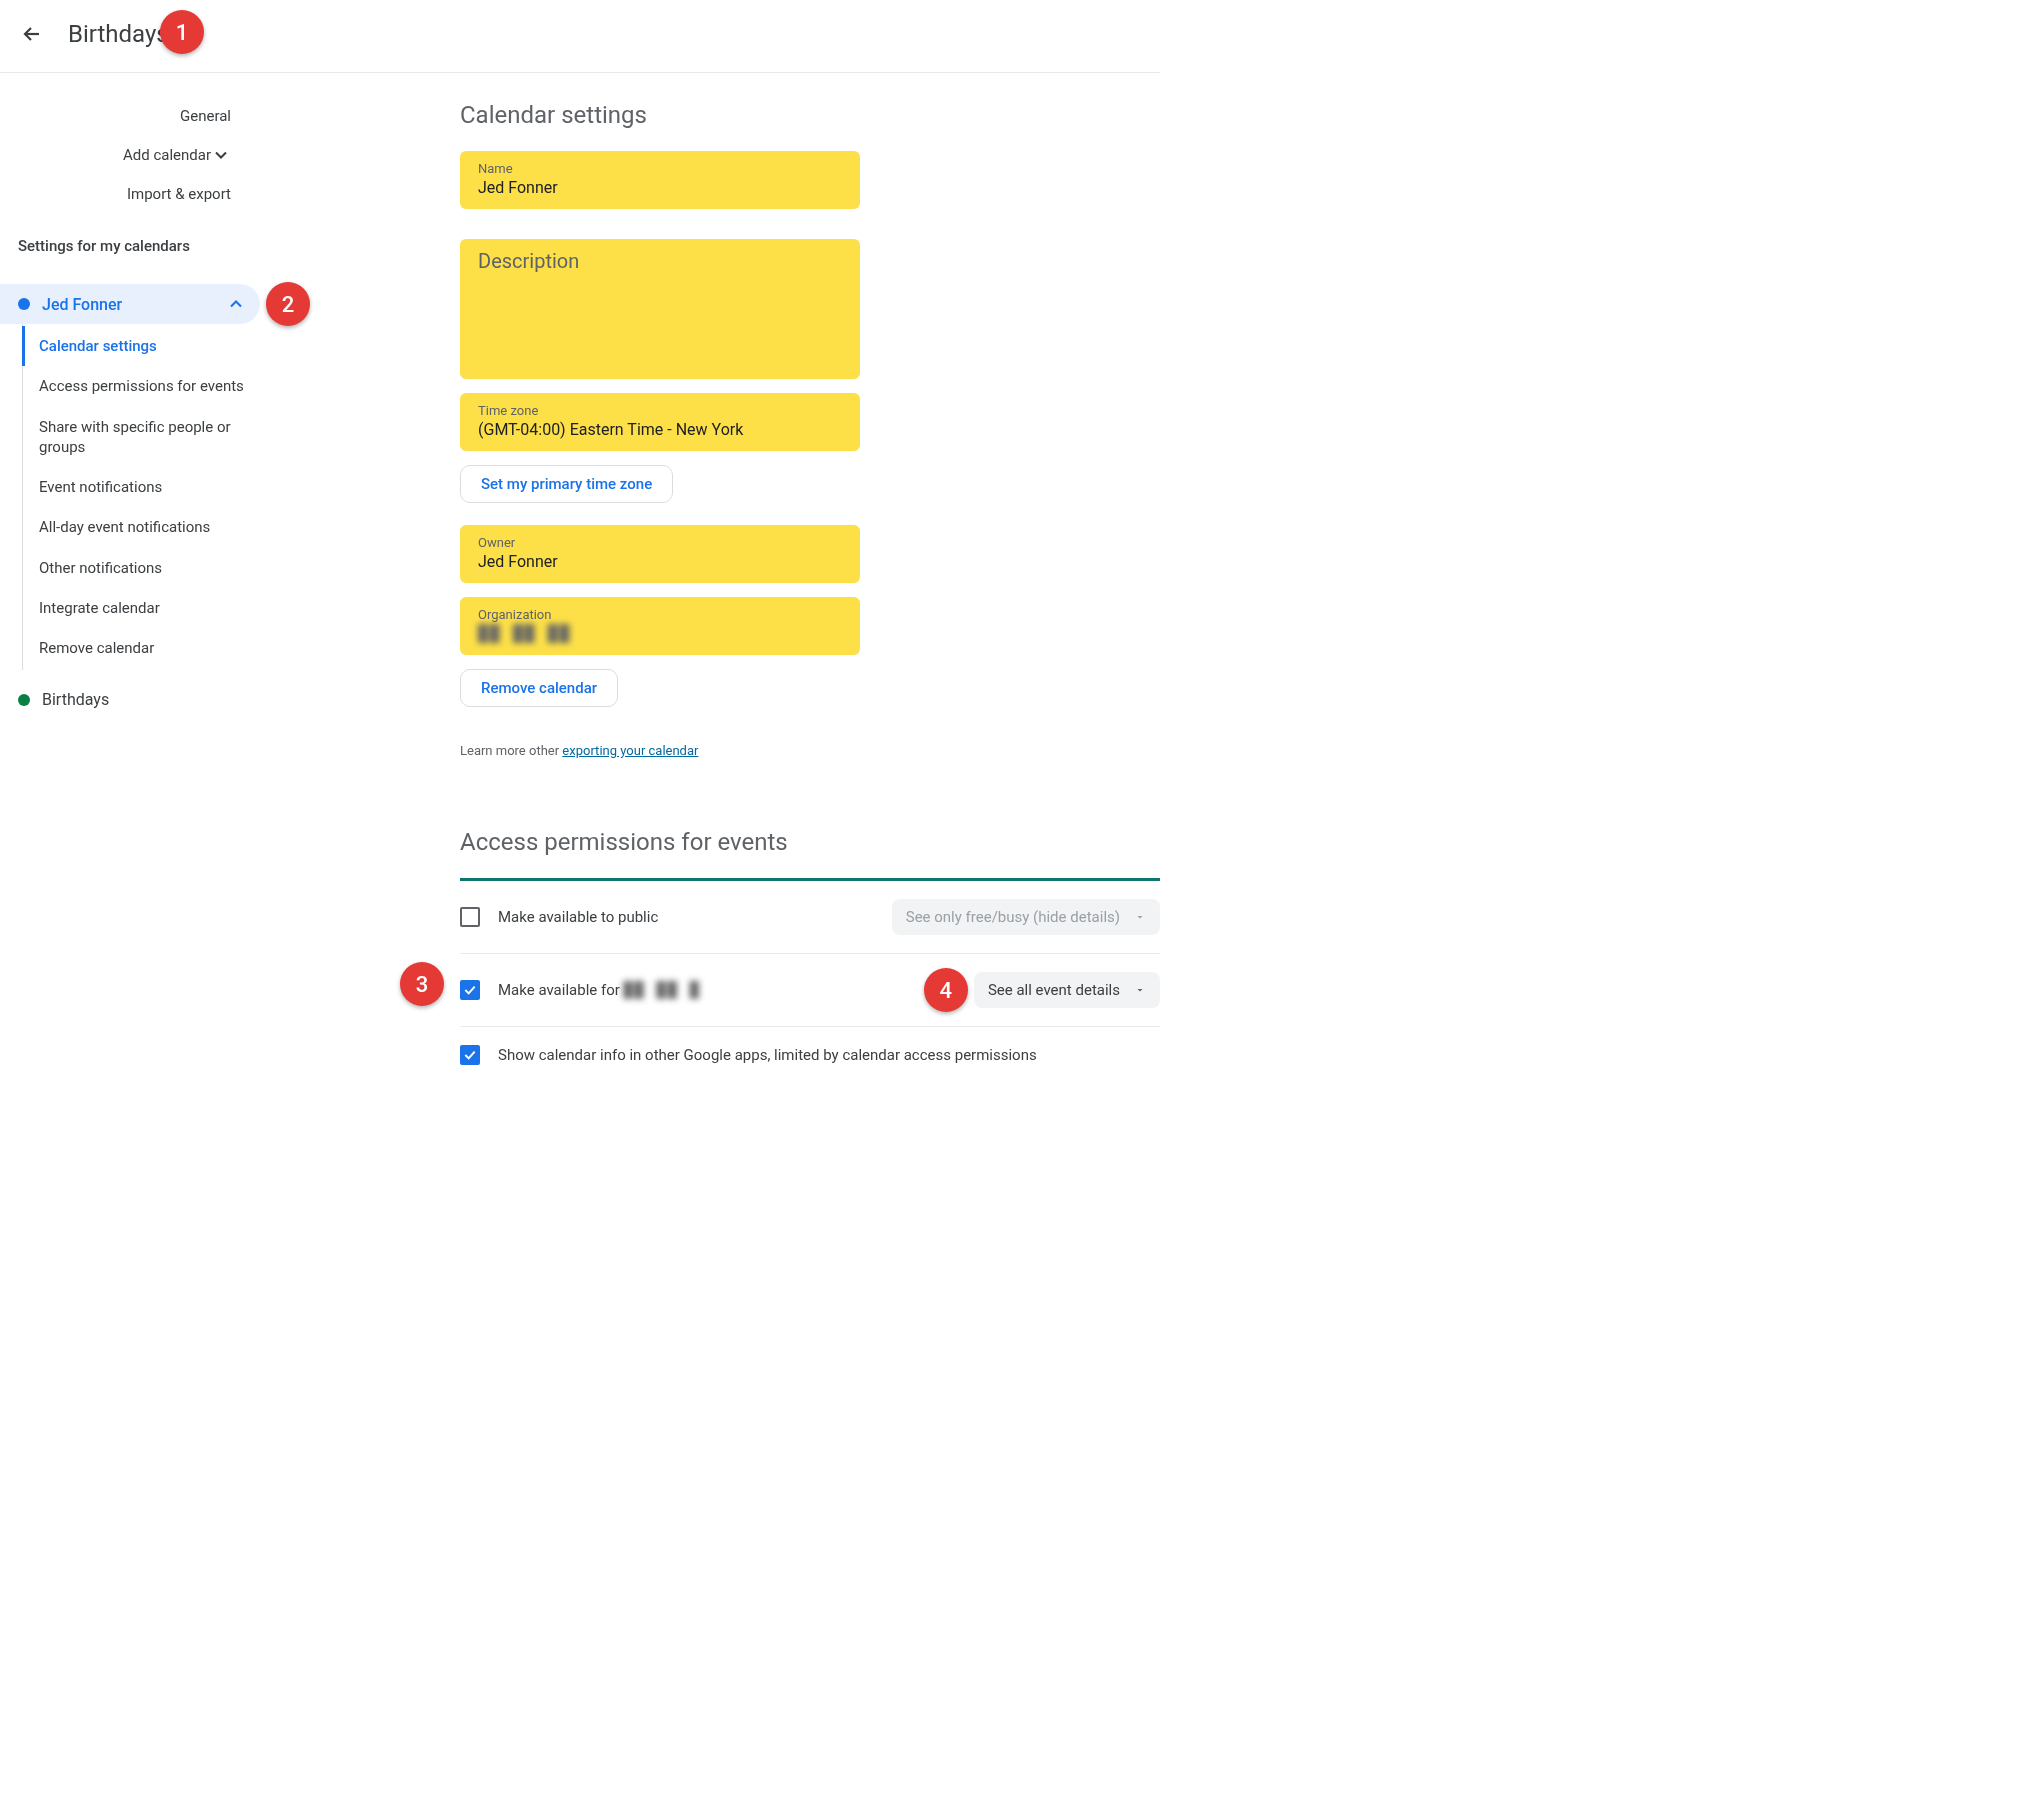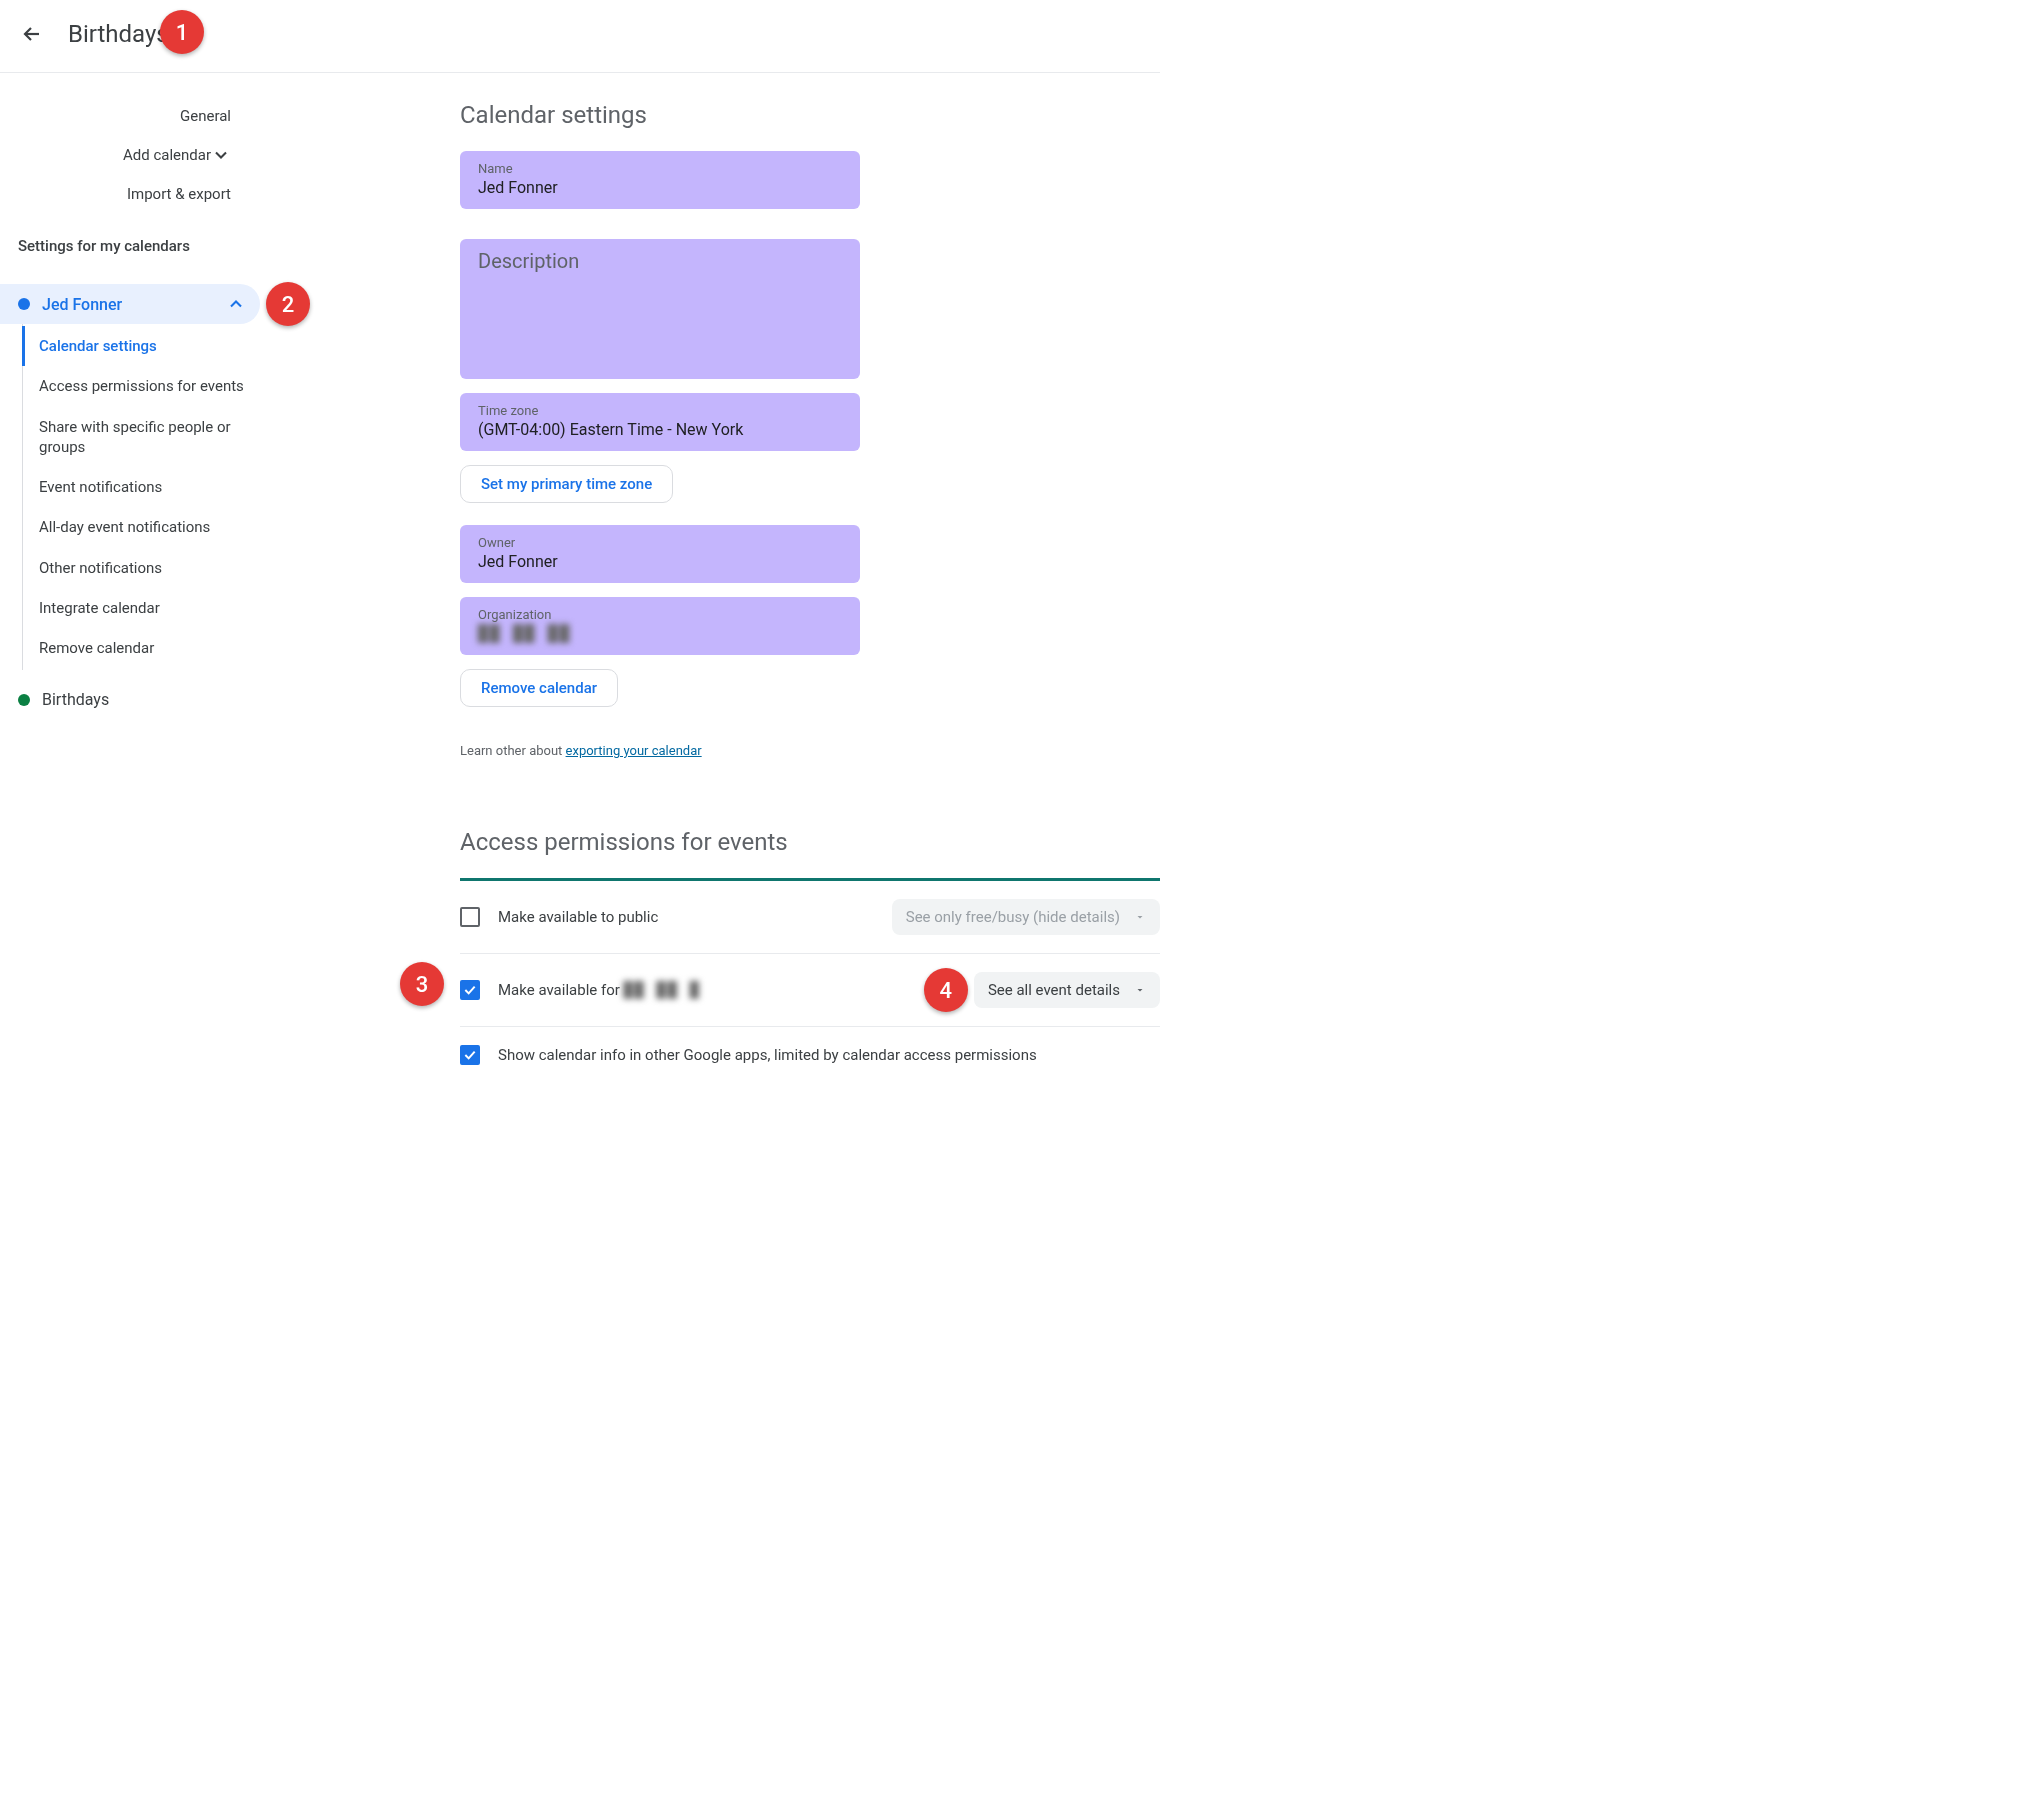--- a/index.html
+++ b/index.html
@@ -83,21 +83,21 @@
     flex: 1;
     padding: 28px 0 40px 200px;
   }
   .section-heading {
     font-size: 24px;
     font-weight: 400;
     color: #5f6368;
     margin-bottom: 22px;
   }
   .field-card {
-    background: #c4b5fd;
+    background: #fde047;
     border-radius: 6px;
     padding: 10px 18px 12px 18px;
     width: 400px;
     margin-bottom: 14px;
   }
   .field-card.tall { min-height: 140px; }
   .field-label { font-size: 13px; color: #5f6368; }
   .field-value { font-size: 16px; color: #202124; margin-top: 2px; }
   .field-value.desc { font-size: 20px; color:#5f6368; margin-top:0;}
   .btn {
@@ -250,21 +250,21 @@
     </div>
 
     <div class="field-card">
       <div class="field-label">Organization</div>
       <div class="field-value"><span class="blur">██ ██ ██</span></div>
     </div>
 
     <div class="btn">Remove calendar</div>
 
     <div class="helper">
-      <span>Learn other about </span><a href="#">exporting your calendar</a>
+      <span>Learn more other </span><a href="#">exporting your calendar</a>
     </div>
 
     
     <div class="perm-section">
       <div class="section-heading">Access permissions for events</div>
 
       <div class="perm-row" style="border-top:3px solid #0f766e;">
         <div class="perm-left">
           <span class="cbox"></span>
           <span class="perm-text">Make available to public</span>

